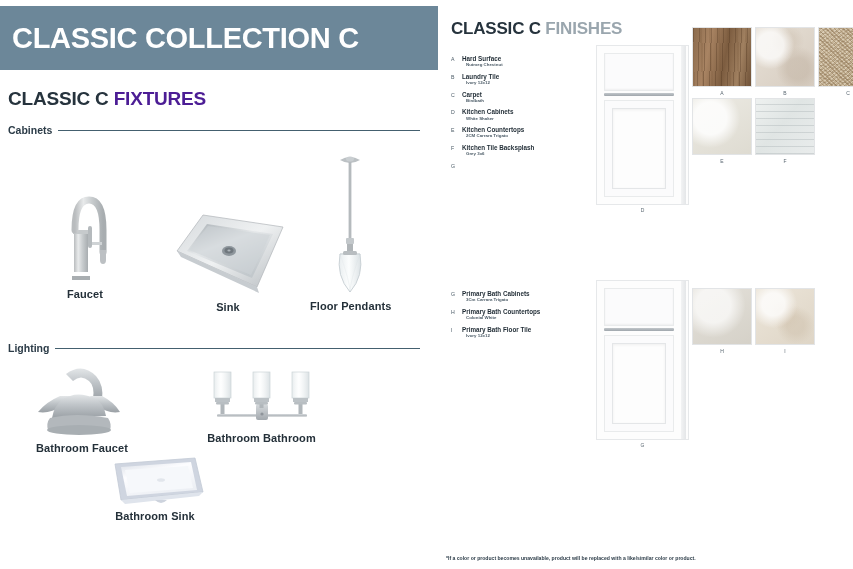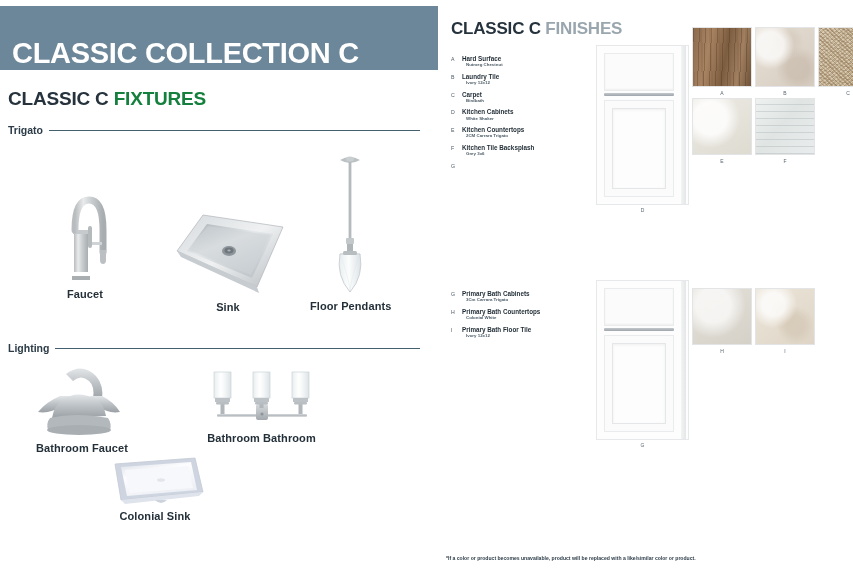--- a/index.html
+++ b/index.html
@@ -15,39 +15,39 @@
   
   #left-column {
     position: absolute; left: 0; top: 0;
     width: 438px; height: 569px;
   }
 
   #title-banner {
     position: absolute; left: 0; top: 6px;
     width: 438px; height: 64px;
     background: #6c8799;
-    display: flex; align-items: flex-end;
+    display: flex; align-items: center;
   }
   #title-banner-text {
     color: #ffffff;
     font-size: 29px;
     font-weight: bold;
     letter-spacing: -0.3px;
     padding-left: 12px;
     white-space: nowrap;
   }
 
   #fixtures-heading {
     position: absolute; left: 8px; top: 88px;
     font-size: 19px; font-weight: bold;
     letter-spacing: -0.2px;
     white-space: nowrap;
   }
   #fixtures-heading .dark { color: #26333d; }
-  #fixtures-heading .light { color: #15803d; }
+  #fixtures-heading .light { color: #4c1d95; }
 
   .section-head {
     position: absolute;
     display: flex; align-items: center;
     width: 412px; left: 8px;
   }
   .section-head .label {
     font-size: 10.5px; font-weight: bold;
     color: #2b3b47; white-space: nowrap;
     padding-right: 6px;
@@ -166,21 +166,21 @@
   <div id="title-banner">
     <div id="title-banner-text">CLASSIC COLLECTION C</div>
   </div>
 
   <div id="fixtures-heading">
     <span class="dark">CLASSIC C</span>
     <span class="light">FIXTURES</span>
   </div>
 
   <div class="section-head" id="kitchen-head">
-    <span class="label">Trigato</span>
+    <span class="label">Cabinets</span>
     <span class="rule"></span>
   </div>
 
   <div class="fixture" style="left:42px; top:180px; width:86px;">
     <div class="art" style="width:86px;height:108px;">
       <svg width="86" height="108" viewBox="0 0 86 108">
         <defs>
           <linearGradient id="nick" x1="0" y1="0" x2="1" y2="0">
             <stop offset="0%" stop-color="#b9bcbe"></stop>
             <stop offset="30%" stop-color="#e8eaeb"></stop>
@@ -327,21 +327,21 @@
           </linearGradient>
         </defs>
         <path d="M16 12 L96 6 L104 40 L22 48 Z" fill="#cfd5e0" stroke="#c3cad6" stroke-width="0.8"></path>
         <path d="M22 15 L92 10 L98 38 L28 44 Z" fill="url(#basin)"></path>
         <path d="M26 18 L89 14 L94 36 L31 41 Z" fill="#f6f8fb"></path>
         <ellipse cx="62" cy="28" rx="4" ry="1.8" fill="#e2e6ec"></ellipse>
         <path d="M22 48 L26 52 L100 44 L104 40 Z" fill="#dfe4ec"></path>
         <path d="M56 48 q6 6 12 0 z" fill="#cdd3dd"></path>
       </svg>
     </div>
-    <div class="caption">Colonial Sink</div>
+    <div class="caption">Bathroom Sink</div>
   </div>
 
 </div>
 
 <div id="right-column">
 
   <div id="finishes-heading">
     <span class="dark">CLASSIC C</span>
     <span class="light">FINISHES</span>
   </div>

